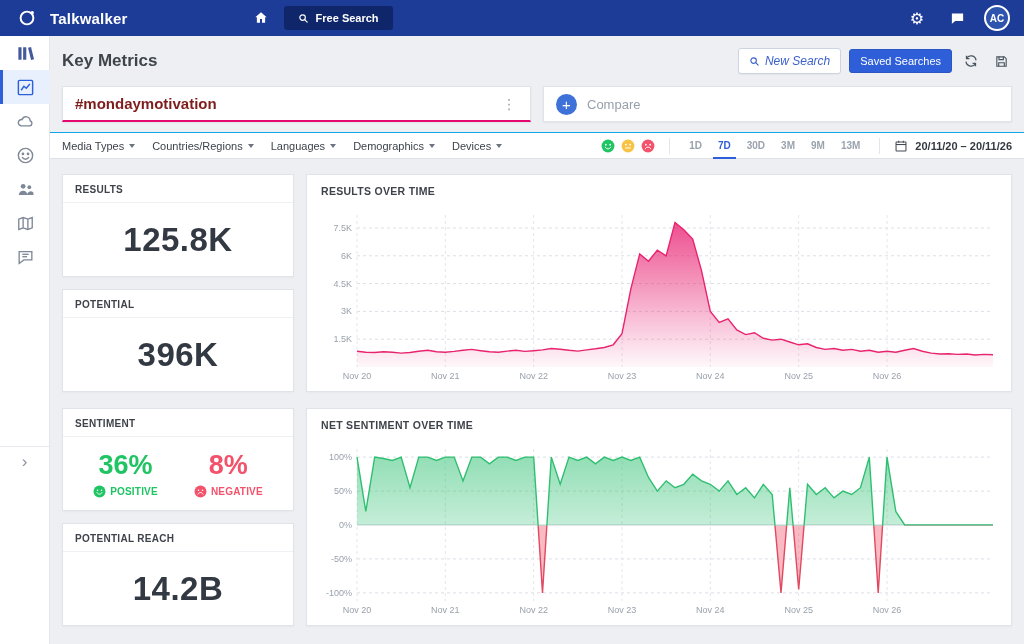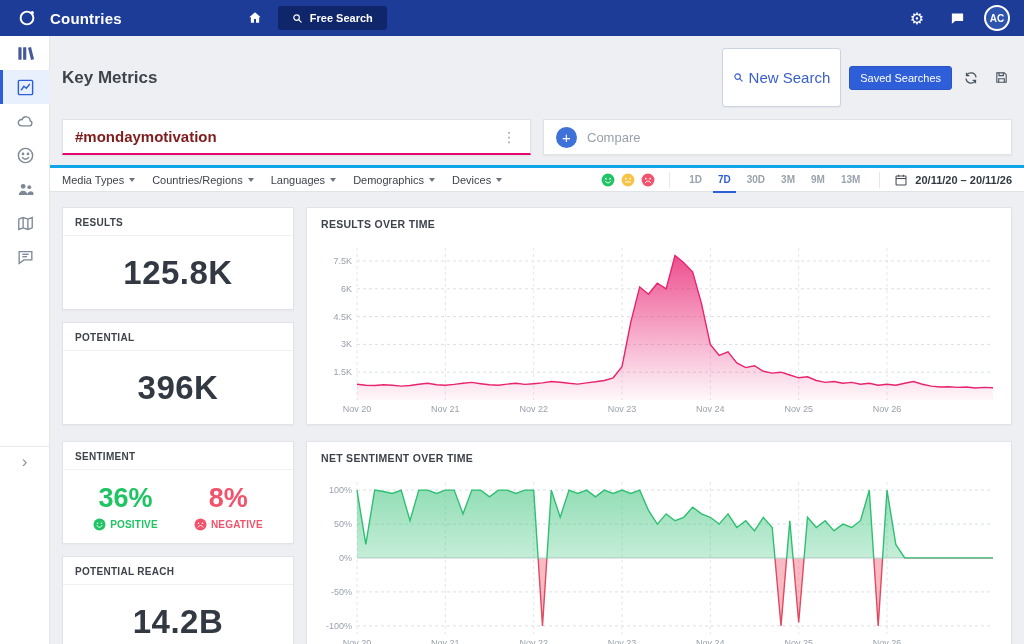--- a/index.html
+++ b/index.html
@@ -21,34 +21,34 @@
   .side-icon { width: 50px; height: 34px; display: flex; align-items: center; justify-content: center; color: #7e8896; cursor: pointer; }
   .side-icon.first { color: #46599c; }
   .side-icon.active { color: #2f5fd8; background: #e9f0fd; box-shadow: inset 3px 0 0 #2f5fd8; }
   .side-expand { margin-top: 172px; border-top: 1px solid #e6e9ed; height: 30px; display: flex; align-items: center; justify-content: center; color: #8b939d; font-size: 17px; cursor: pointer; }
 
   
   .main { margin-left: 50px; height: 540px; display: flex; flex-direction: column; }
   .page-header { display: flex; align-items: center; justify-content: space-between; padding: 12px 12px 10px 12px; }
   .page-title { font-size: 17px; font-weight: 600; color: #3f444b; }
   .actions { display: flex; align-items: center; gap: 8px; }
-  .btn-outline { background: #fff; border: 1px solid #ccd4e2; color: #3a5fc8; font-size: 15px; padding: 20px 10px; border-radius: 3px; display: flex; align-items: center; gap: 5px; cursor: pointer; font-family: inherit; box-shadow: 0 1px 1px rgba(0,0,0,.04); }
+  .btn-outline { background: #fff; border: 1px solid #ccd4e2; color: #3a5fc8; font-size: 12px; padding: 5px 10px; border-radius: 3px; display: flex; align-items: center; gap: 5px; cursor: pointer; font-family: inherit; box-shadow: 0 1px 1px rgba(0,0,0,.04); font-style: italic; }
   .btn-primary { background: #2f5fd8; border: 1px solid #2a55c2; color: #fff; font-size: 11px; padding: 5px 10px; border-radius: 3px; cursor: pointer; font-family: inherit; }
   .icon-btn { color: #4b5560; display: flex; align-items: center; justify-content: center; width: 22px; height: 22px; cursor: pointer; background: none; border: 0; }
 
   
   .search-row { display: flex; gap: 12px; padding: 2px 12px 0 12px; }
   .search-card { flex: 1; background: #fff; border: 1px solid #dfe3e8; border-bottom: 2px solid #e4076f; height: 36px; display: flex; align-items: center; padding: 0 12px; box-shadow: 0 1px 2px rgba(0,0,0,.05); }
   .search-input { border: 0; outline: 0; background: transparent; flex: 1; font-family: inherit; font-weight: bold; font-size: 15px; color: #7f1d1d; }
   .dots { color: #99a0aa; font-size: 14px; cursor: pointer; padding: 0 2px; }
   .compare-card { flex: 1; background: #fff; border: 1px solid #dfe3e8; height: 36px; display: flex; align-items: center; gap: 10px; padding: 0 12px; color: #98a0ab; font-size: 13px; cursor: pointer; box-shadow: 0 1px 2px rgba(0,0,0,.05); }
   .plus-circle { width: 21px; height: 21px; border-radius: 50%; background: #3f72d9; color: #fff; display: flex; align-items: center; justify-content: center; font-size: 15px; line-height: 1; }
 
   
-  .filter-bar { margin-top: 10px; background: #fff; border-top: 3px solid #0ea5e9; border-bottom: 1px solid #dfe3e8; height: 27px; display: flex; align-items: stretch; padding: 0 12px; }
+  .filter-bar { margin-top: 10px; background: #fff; border-top: 1px solid #0ea5e9; border-bottom: 1px solid #dfe3e8; height: 27px; display: flex; align-items: stretch; padding: 0 12px; }
   .filters-left { display: flex; align-items: center; gap: 17px; }
   .dd { display: flex; align-items: center; gap: 5px; font-size: 11px; color: #3d434b; cursor: pointer; }
   .caret { width: 0; height: 0; border-left: 3.5px solid transparent; border-right: 3.5px solid transparent; border-top: 4px solid #6b7280; }
   .filters-right { margin-left: auto; display: flex; align-items: center; gap: 6px; }
   .senti-toggle { width: 14px; height: 14px; cursor: pointer; display: flex; }
   .vdiv { width: 1px; height: 16px; background: #e3e6ea; margin: 0 8px; }
   .range { display: flex; align-items: center; height: 27px; padding: 0 5px; font-size: 10px; font-weight: bold; color: #9aa3ad; cursor: pointer; }
   .range.active { color: #2f5fd8; box-shadow: inset 0 -2px 0 #2f5fd8; }
   .date-range { display: flex; align-items: center; gap: 7px; font-size: 11px; font-weight: 600; color: #343a42; cursor: pointer; }
   .date-range .cal { color: #444a52; display: flex; }
@@ -76,21 +76,21 @@
 <body>
 
 <header class="navbar">
   <div class="nav-left">
     <span class="nav-icon">
       <svg viewBox="0 0 24 24" width="18" height="18">
           <circle cx="12" cy="12" r="8.5" fill="none" stroke="#fff" stroke-width="2.6"></circle>
           <circle cx="19" cy="5" r="2.2" fill="#fff"></circle>
         </svg>
     </span>
-    <span class="brand">Countries</span>
+    <span class="brand">Talkwalker</span>
     <span class="nav-icon">
       <svg viewBox="0 0 24 24" width="16" height="16" fill="currentColor">
           <path d="M12 3.5l8.5 7.5h-2.3v8h-4.7v-5.5h-3v5.5H5.8v-8H3.5z"></path>
         </svg>
     </span>
     <button class="free-search">
       <span style="display:flex">
         <svg viewBox="0 0 24 24" width="11" height="11">
             <circle cx="10" cy="10" r="6" fill="none" stroke="#fff" stroke-width="2.6"></circle>
             <line x1="14.5" y1="14.5" x2="20" y2="20" stroke="#fff" stroke-width="2.6" stroke-linecap="round"></line>

